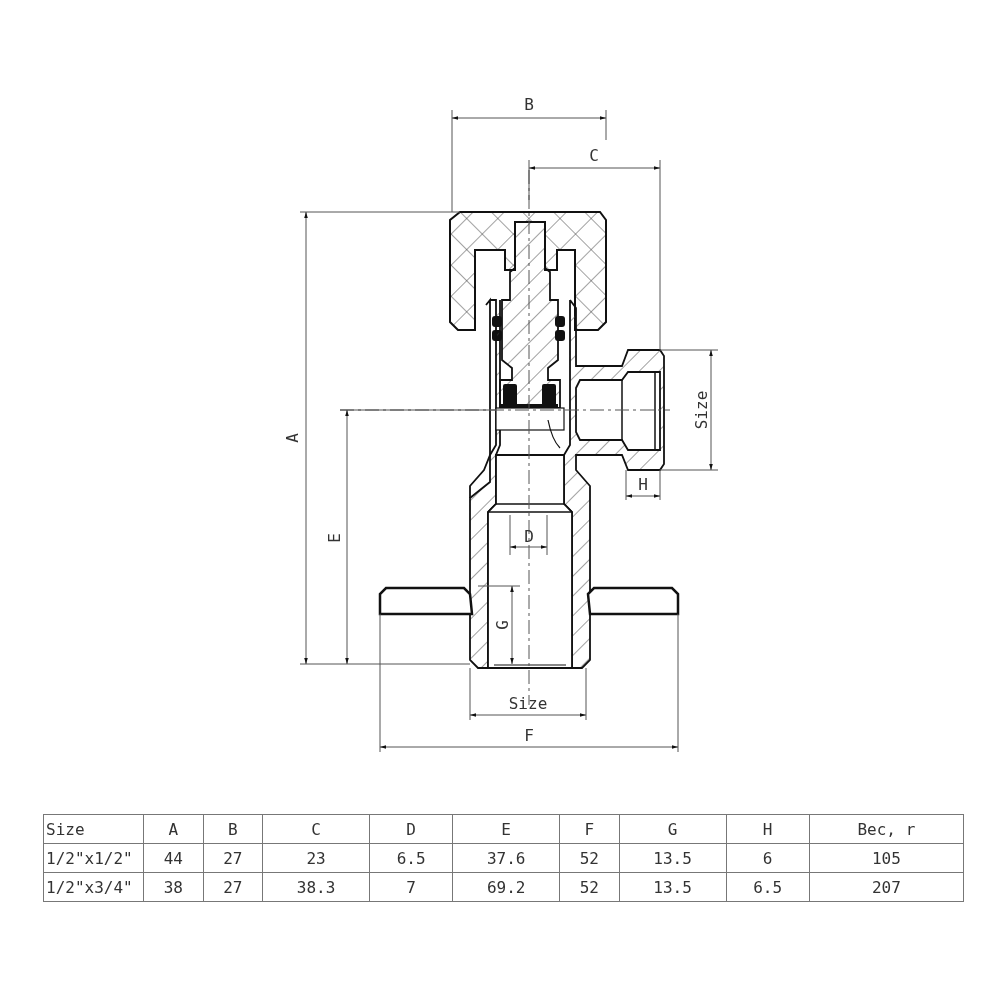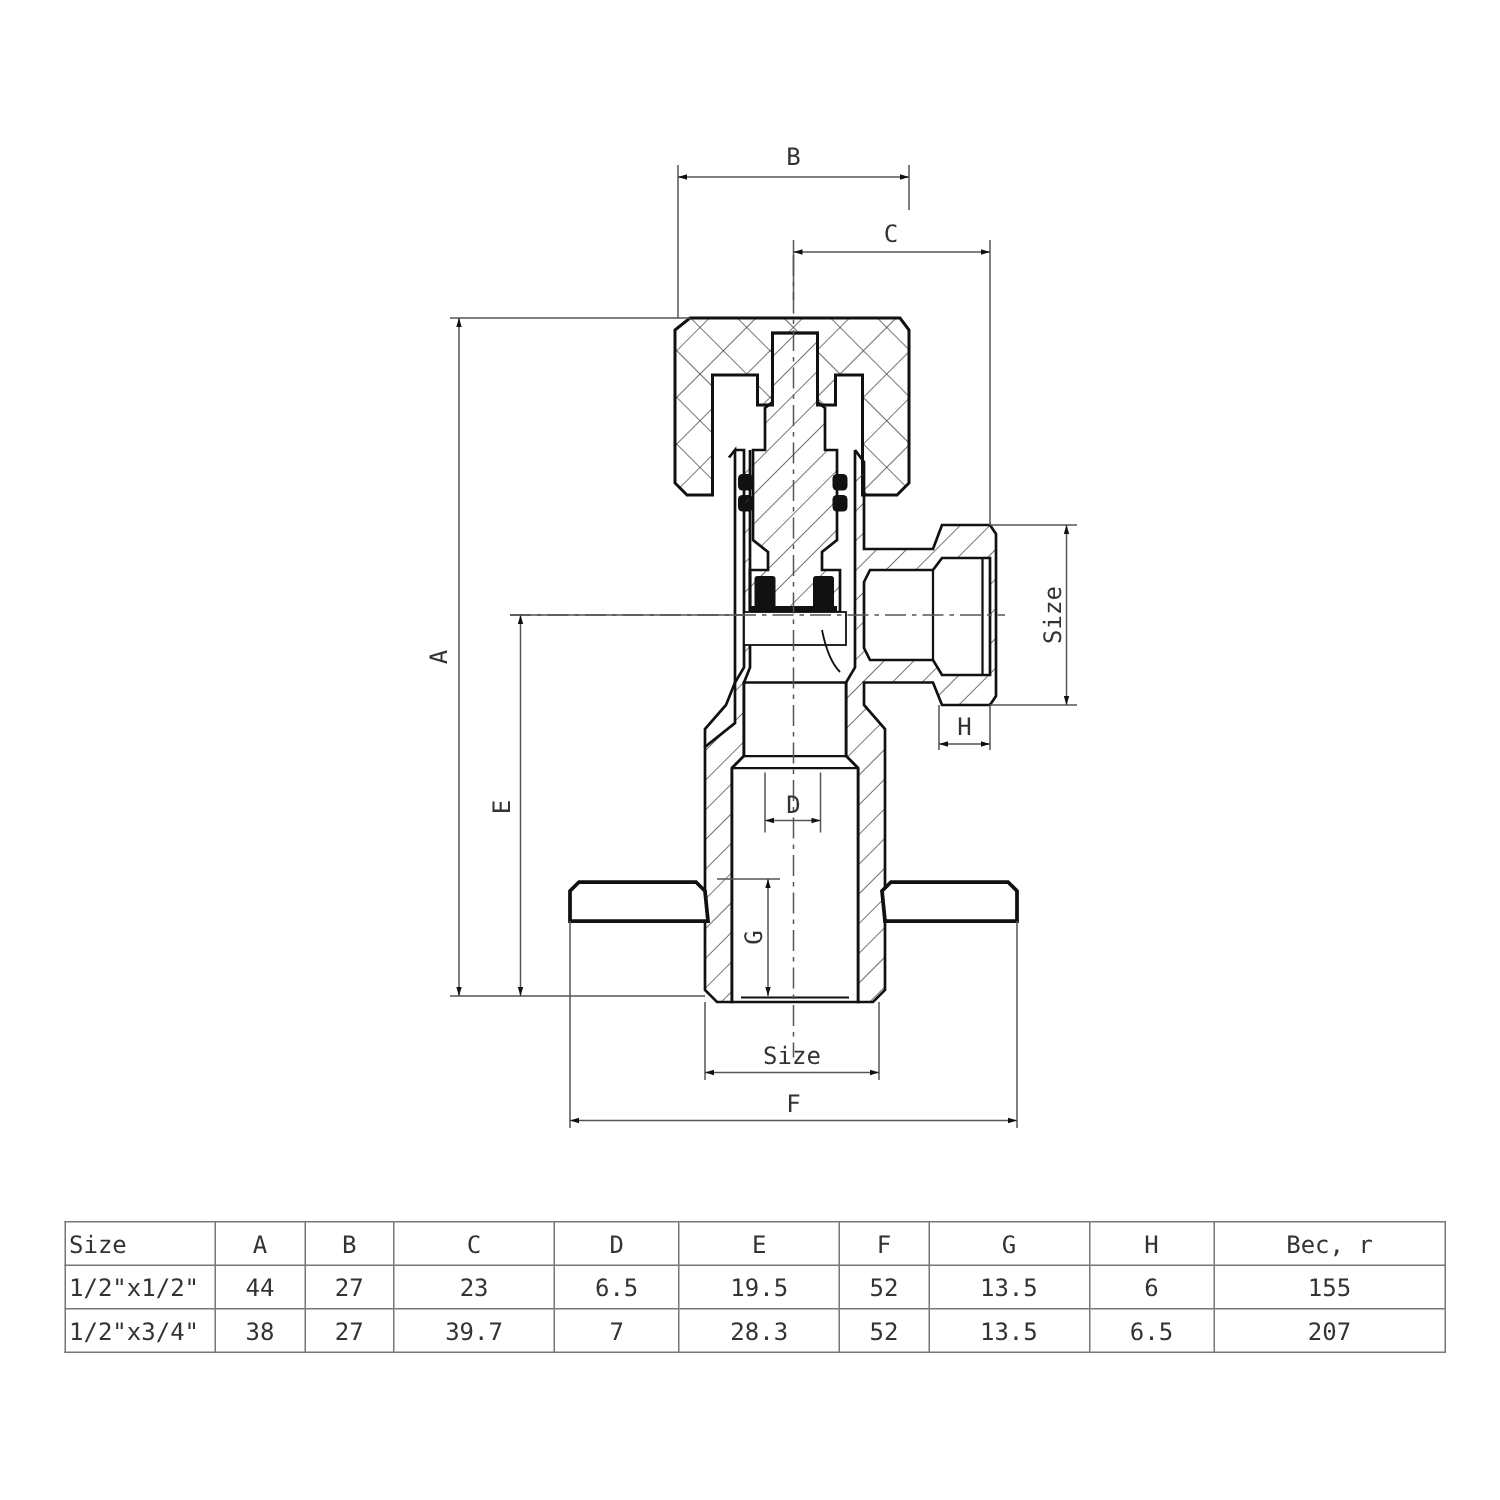--- a/index.html
+++ b/index.html
@@ -144,32 +144,32 @@
       <td>G</td>
       <td>H</td>
       <td>Bec, r</td>
     </tr>
     <tr>
       <td class="first">1/2"x1/2"</td>
       <td>44</td>
       <td>27</td>
       <td>23</td>
       <td>6.5</td>
-      <td>19.5</td>
+      <td>37.6</td>
       <td>52</td>
       <td>13.5</td>
       <td>6</td>
-      <td>155</td>
+      <td>105</td>
     </tr>
     <tr>
       <td class="first">1/2"x3/4"</td>
       <td>38</td>
       <td>27</td>
-      <td>39.7</td>
+      <td>38.3</td>
       <td>7</td>
-      <td>28.3</td>
+      <td>69.2</td>
       <td>52</td>
       <td>13.5</td>
       <td>6.5</td>
       <td>207</td>
     </tr>
   </tbody>
 </table>
 
 </body></html>

